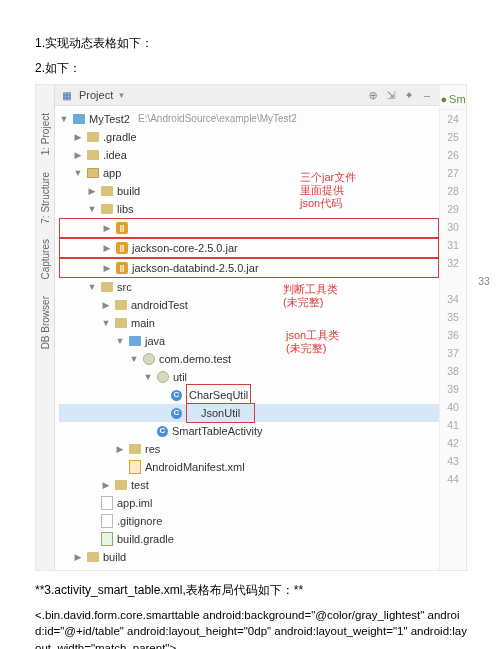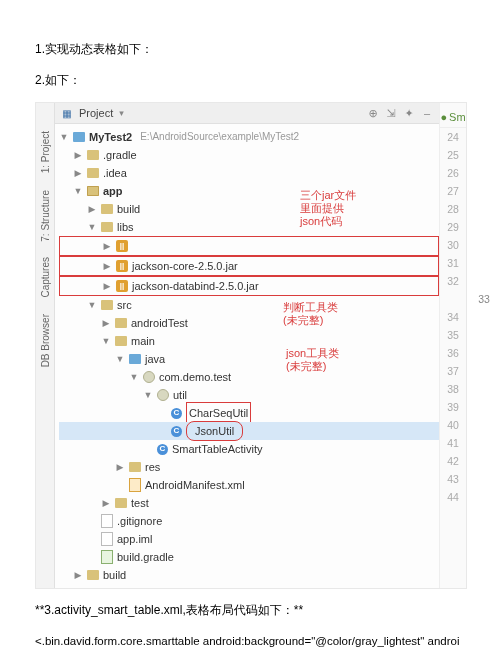--- a/index.html
+++ b/index.html
@@ -1,17 +1,17 @@
 <!DOCTYPE html>
 <html><head>
 <meta charset="utf-8">
 <style>
   body { margin:0; font-family: Arial, "Microsoft YaHei", sans-serif; font-size:12px; background:#fff; color:#000; }
   .page { width:502px; box-sizing:border-box; padding:28px 35px; }
-  .para { font-size:12px; line-height:1.6; margin:12px 0; }
+  .para { font-size:12px; line-height:1.6; margin:6px 0; }
   .ide-shot { border:1px solid #e8e8e8; background:#fdfdfd; margin:6px 0 10px 0; display:flex; font-size:11px; color:#333; position:relative; }
   .left-tabs { width:18px; background:#f3f3f3; border-right:1px solid #e0e0e0; display:flex; flex-direction:column; align-items:center; gap:8px; padding-top:24px; }
   .left-tabs .vt { writing-mode:vertical-rl; transform:rotate(180deg); font-size:10px; color:#666; padding:4px 0; }
   .main-col { flex:1; display:flex; flex-direction:column; min-width:0; }
   .toolbar { height:20px; background:#efefef; border-bottom:1px solid #e0e0e0; display:flex; align-items:center; padding:0 6px; gap:6px; }
   .proj-label { color:#444; }
   .tool-icons { margin-left:auto; display:flex; gap:6px; color:#888; }
   .tool-icons span { width:12px; text-align:center; }
   .tree { padding:4px 0 4px 4px; line-height:18px; font-size:11px; }
   .row { display:flex; align-items:center; gap:4px; height:18px; white-space:nowrap; position:relative; }
@@ -20,21 +20,21 @@
   .tw { width:10px; color:#888; font-size:9px; text-align:center; display:inline-block; }
   .ico { width:12px; height:12px; display:inline-flex; align-items:center; justify-content:center; font-size:10px; }
   .ico-folder { background:#d9c27a; width:12px; height:10px; border-radius:1px; }
   .ico-folder-blue { background:#6aa9d8; width:12px; height:10px; border-radius:1px; }
   .ico-app { background:#d9c27a; width:12px; height:10px; border-radius:1px; box-shadow:inset 0 0 0 1px #c0a050; }
   .ico-jar { background:#e0a030; color:#fff; width:12px; height:12px; border-radius:2px; font-size:8px; font-weight:bold; }
   .ico-pkg { width:10px; height:10px; border-radius:50%; background:#d8d8c0; border:1px solid #b0b090; }
   .ico-class { width:11px; height:11px; border-radius:50%; background:#4a90d9; color:#fff; font-size:8px; font-weight:bold; }
   .ico-file { width:10px; height:12px; background:#fff; border:1px solid #bbb; }
   .ico-xml { width:10px; height:12px; background:#fdebc8; border:1px solid #d9a33e; }
-  .bold { font-weight:bold; }
+  .bold { font-weight:normal; }
   .gray { color:#999; }
   .sel { background:#d6e7f7; }
   .boxed { border:1px solid #d93c3c; }
   .annot { position:absolute; color:#d93c3c; font-size:11px; line-height:13px; pointer-events:none; white-space:pre; }
   .gutter { width:26px; background:#fafafa; border-left:1px solid #eee; padding-top:4px; }
   .gutter .ghead { height:20px; display:flex; align-items:center; justify-content:center; color:#5b8f3c; font-size:11px; border-bottom:1px solid #eee; }
   .ln { height:18px; display:flex; align-items:center; justify-content:center; color:#aaa; font-size:10.5px; }
   .ln.cur { background:#fff8d6; color:#888;margin-left:44px; }
   .codeblock { font-family: Arial, sans-serif; font-size:11.5px; line-height:1.45; margin:6px 0; word-break:break-all; }
 </style>
@@ -152,21 +152,21 @@
             <span>util</span>
           </div>
         <div class="row i7">
             <span class="tw"></span>
             <span class="ico ico-class">C</span>
             <span class="boxed" style="padding:1px 2px;">CharSeqUtil</span>
           </div>
         <div class="row i7 sel">
             <span class="tw"></span>
             <span class="ico ico-class">C</span>
-            <span class="boxed" style="padding:0 8px;border-radius:8px;">JsonUtil</span>
+            <span class="boxed" style="padding:0 14px;">JsonUtil</span>
           </div>
         <div class="row i6">
             <span class="tw"></span>
             <span class="ico ico-class">C</span>
             <span>SmartTableActivity</span>
           </div>
         <div class="row i4">
             <span class="tw">▶</span>
             <span class="ico ico-folder"></span>
             <span>res</span>
@@ -177,26 +177,26 @@
             <span>AndroidManifest.xml</span>
           </div>
         <div class="row i3">
             <span class="tw">▶</span>
             <span class="ico ico-folder"></span>
             <span>test</span>
           </div>
         <div class="row i2">
             <span class="tw"></span>
             <span class="ico ico-file"></span>
+            <span>app.iml</span>
+          </div>
+        <div class="row i2">
+            <span class="tw"></span>
+            <span class="ico ico-file"></span>
             <span>.gitignore</span>
-          </div>
-        <div class="row i2">
-            <span class="tw"></span>
-            <span class="ico ico-file"></span>
-            <span>app.iml</span>
           </div>
         <div class="row i2">
             <span class="tw"></span>
             <span class="ico ico-file" style="background:#e8f5e0;border-color:#8ab070;"></span>
             <span>build.gradle</span>
           </div>
         <div class="row i1">
             <span class="tw">▶</span>
             <span class="ico ico-folder"></span>
             <span>build</span>

